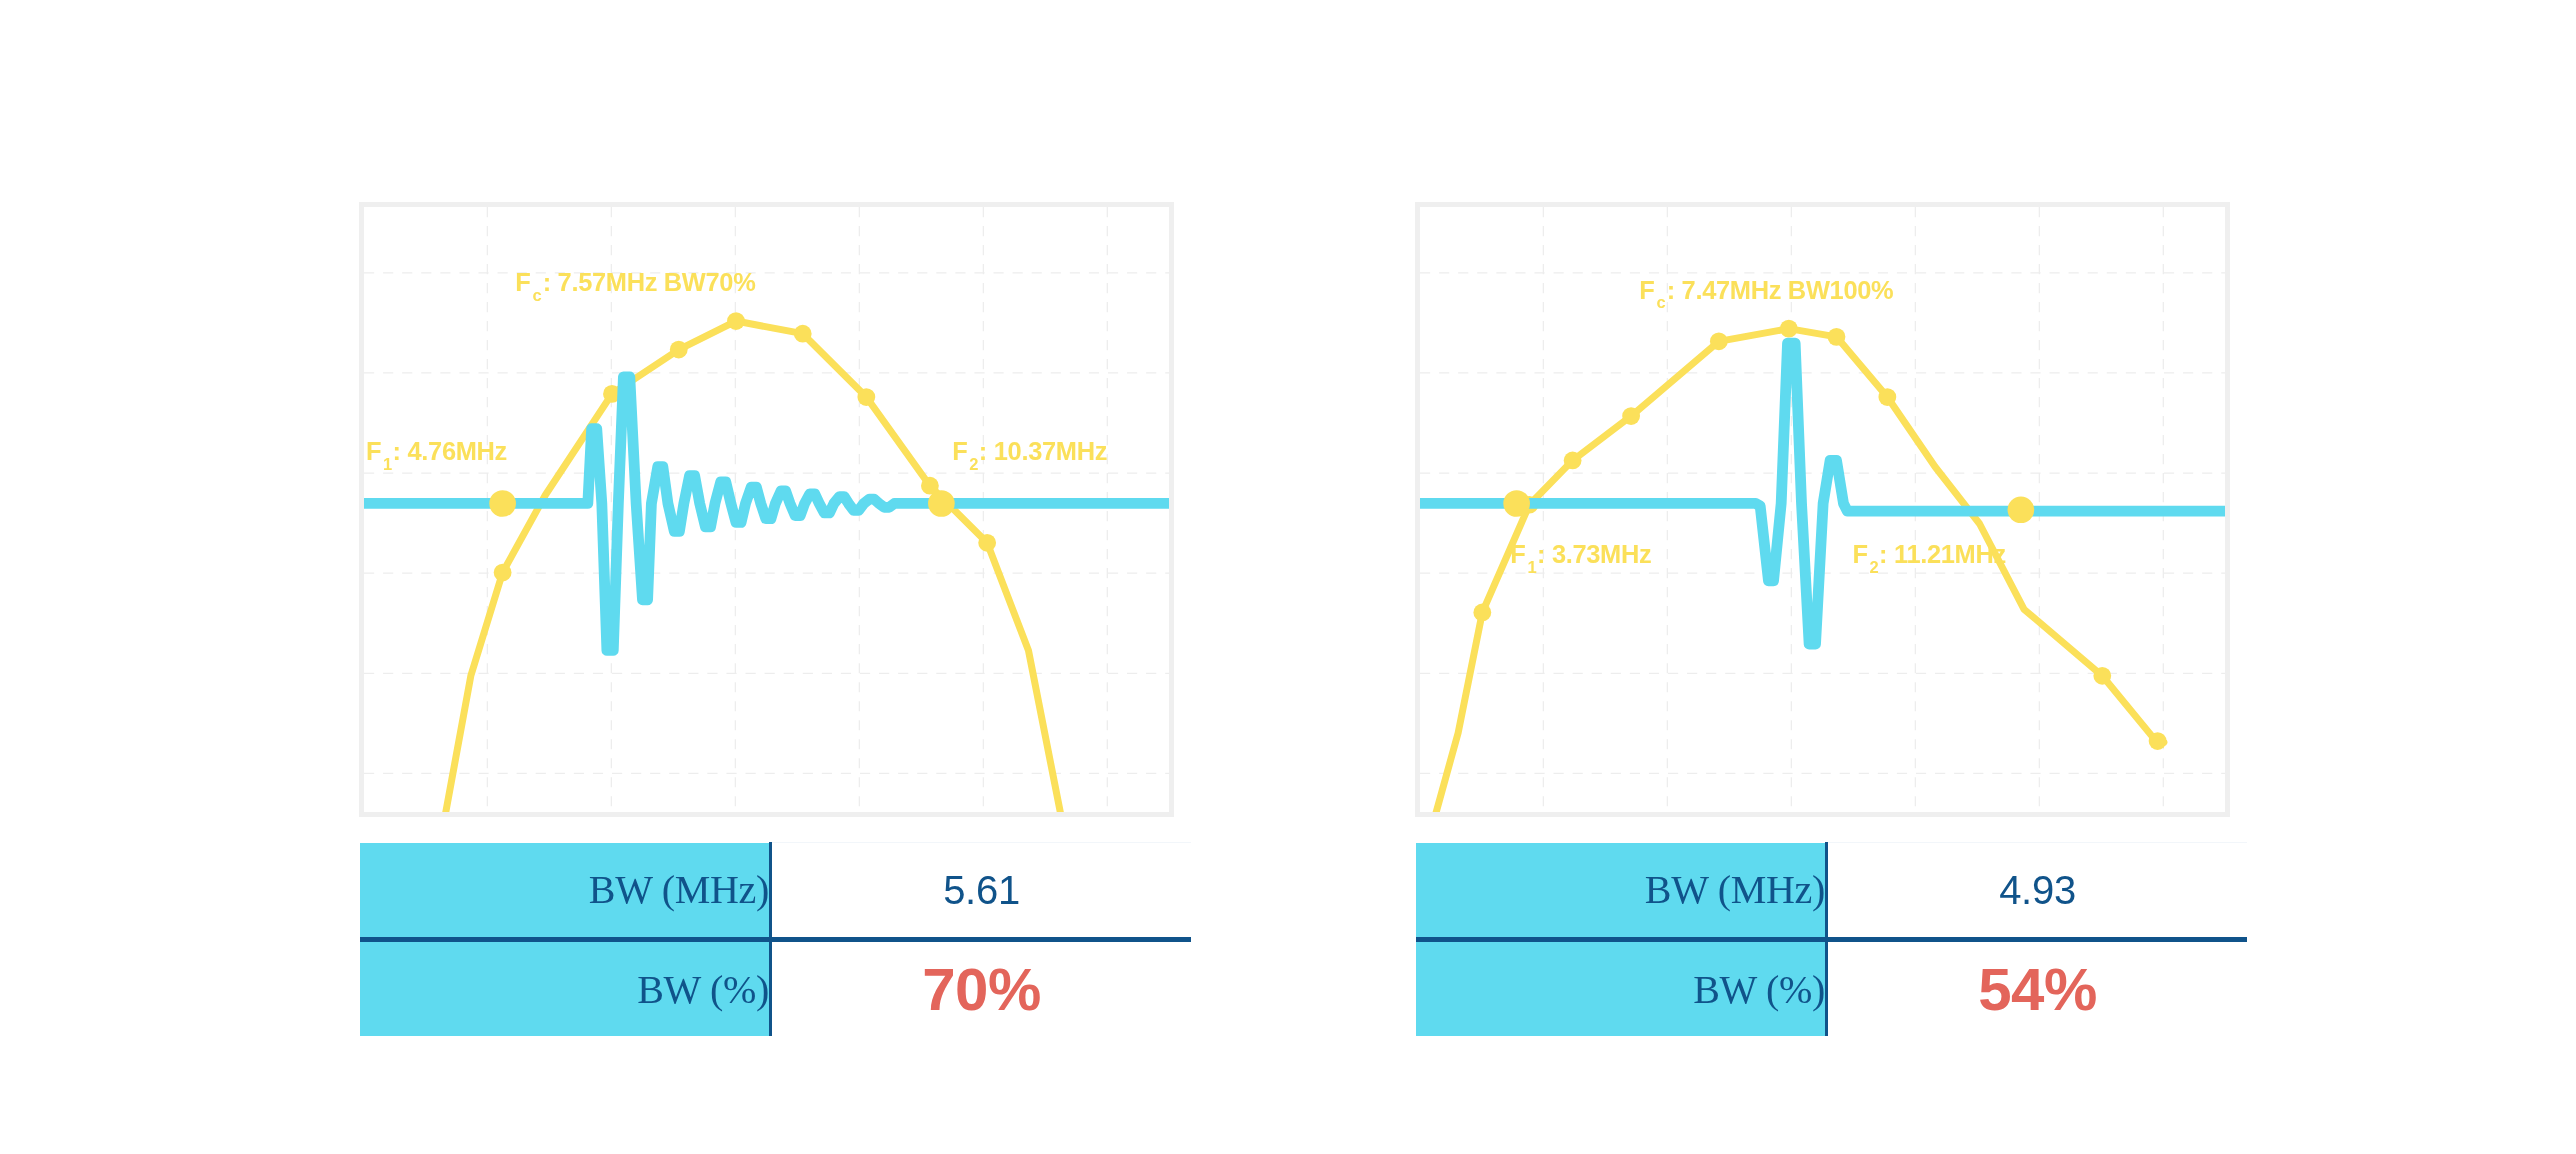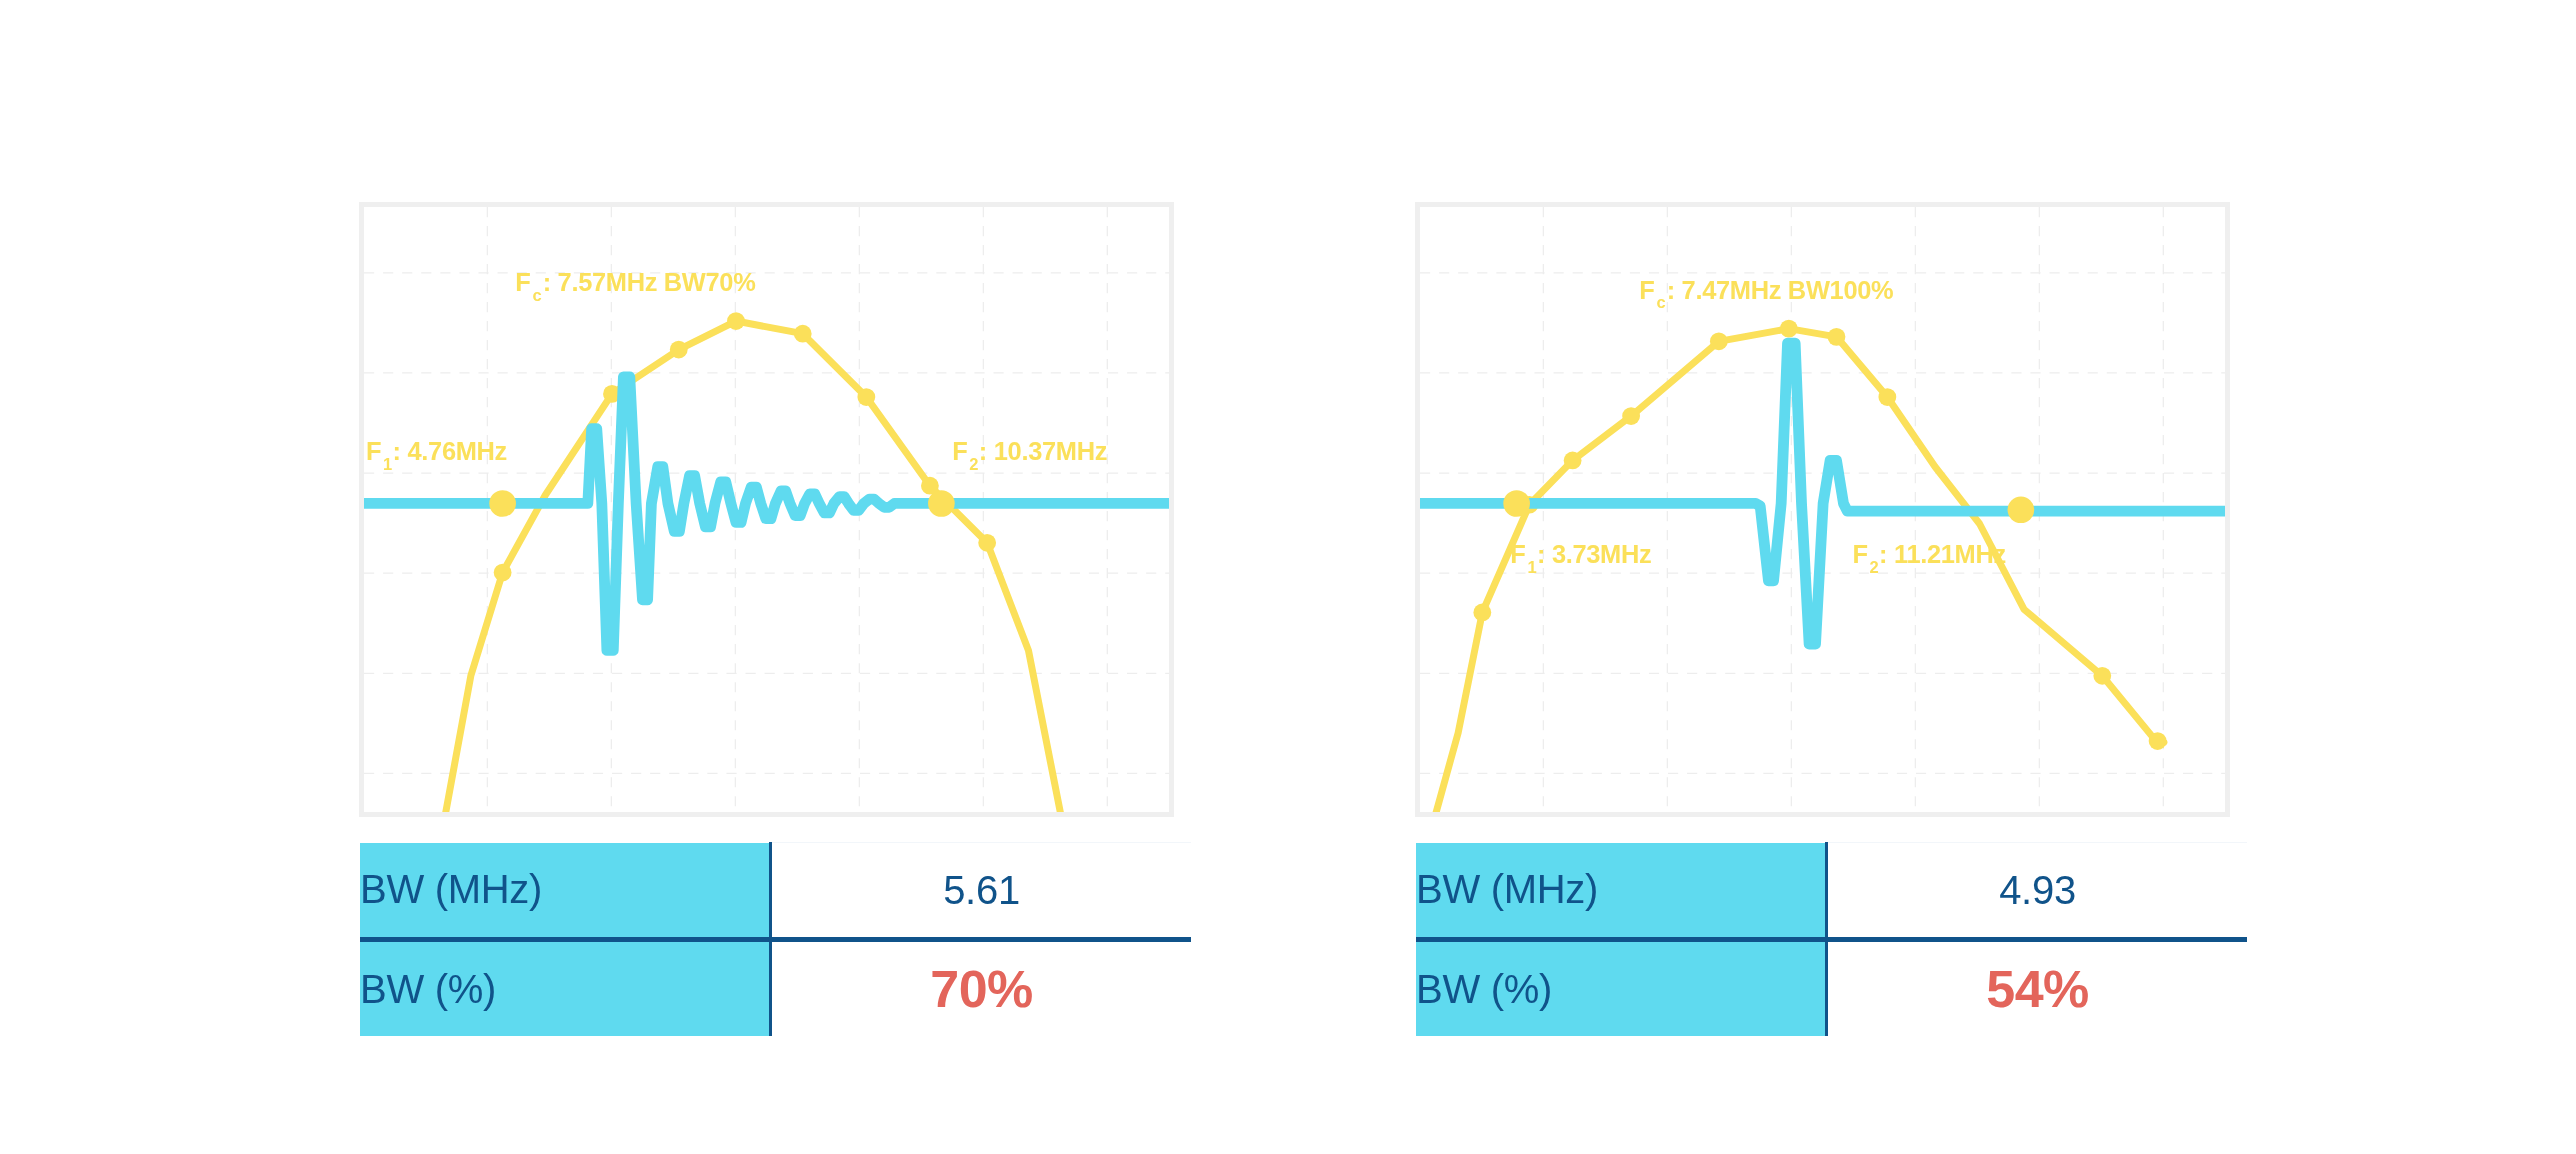--- a/index.html
+++ b/index.html
@@ -38,35 +38,36 @@
     border-collapse:collapse;
     table-layout:fixed;
   }
   .bw-table td{padding:0;margin:0;}
   .cell-label{
     width:409px;height:94px;
     background:#5fdaef;
     color:#10538a;
     font-size:40px;
     font-weight:400;
-    text-align:left;
+    text-align:right;
     vertical-align:middle;
     letter-spacing:-0.3px;
     border-right:3.2px solid #10538a;
     white-space:nowrap;
+    font-family:Liberation Serif, serif;
   }
   .cell-value{
     height:94px;
     background:#ffffff;
     text-align:center;
     vertical-align:middle;
     white-space:nowrap;
   }
   .val-mhz{color:#10538a;font-size:40px;font-weight:400;letter-spacing:-0.3px;text-align:right;}
-  .val-pct{color:#e3655b;font-size:52px;font-weight:bold;letter-spacing:-0.6px;}
+  .val-pct{color:#e3655b;font-size:60px;font-weight:bold;letter-spacing:-0.6px;}
   .row-top td{border-top:1.9px solid #f2f6fa;}
   .row-top td.cell-label{border-top:none;}
   .row-divider td{border-top:5.2px solid #10538a;}
 
   
   .lbl{
     font-family:"Liberation Sans", sans-serif;
     font-size:40px;
     font-weight:bold;
     fill:#fbe05a;

